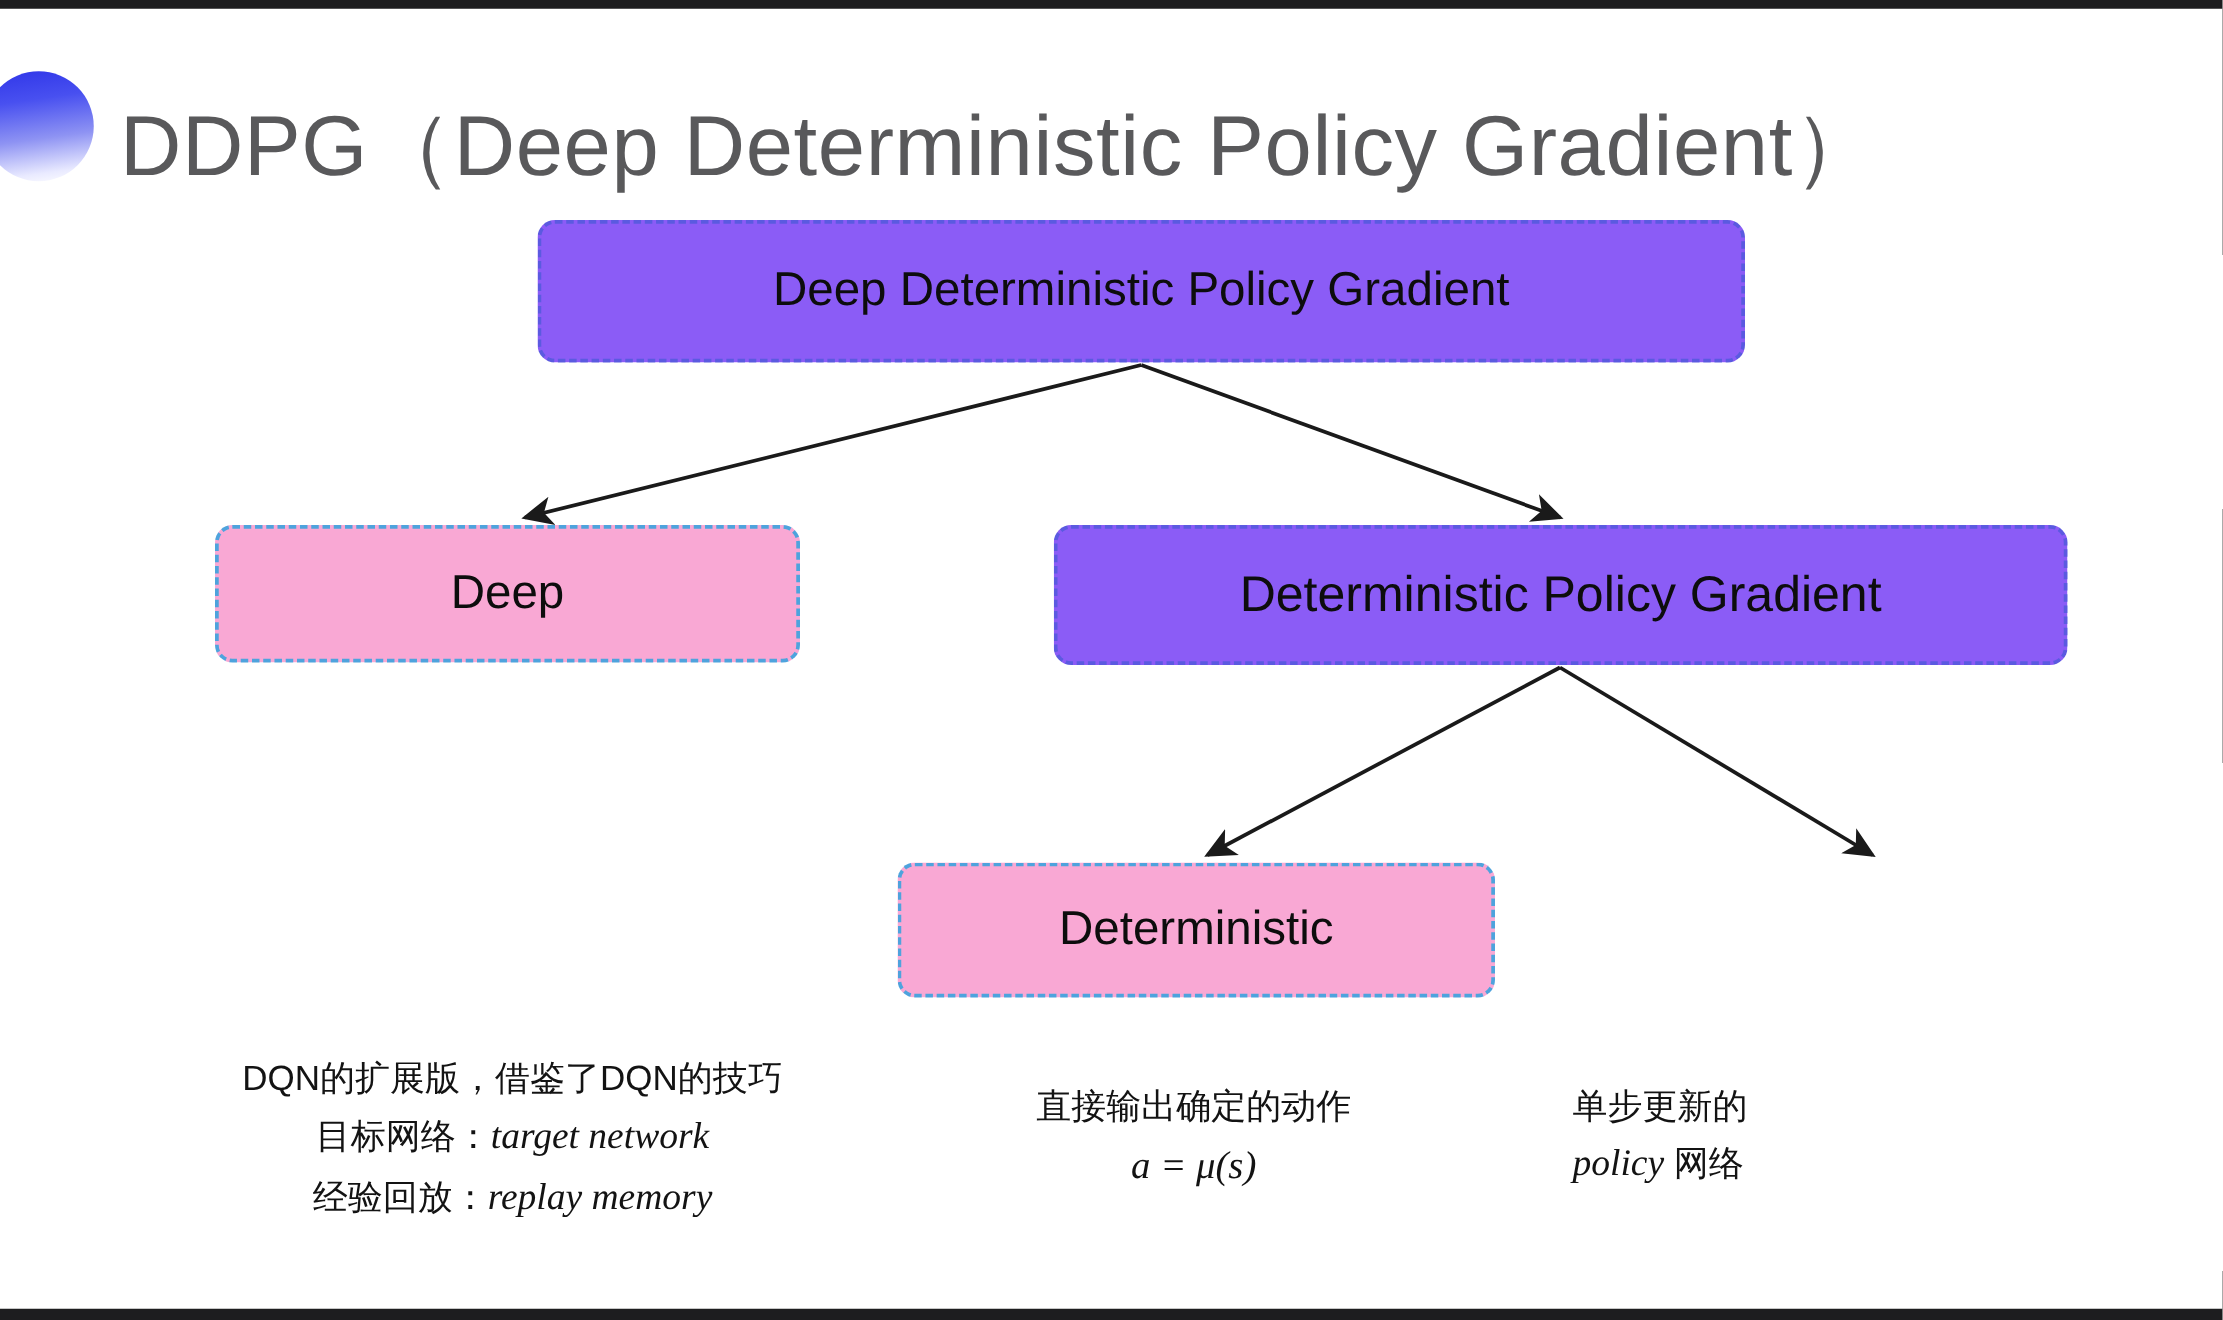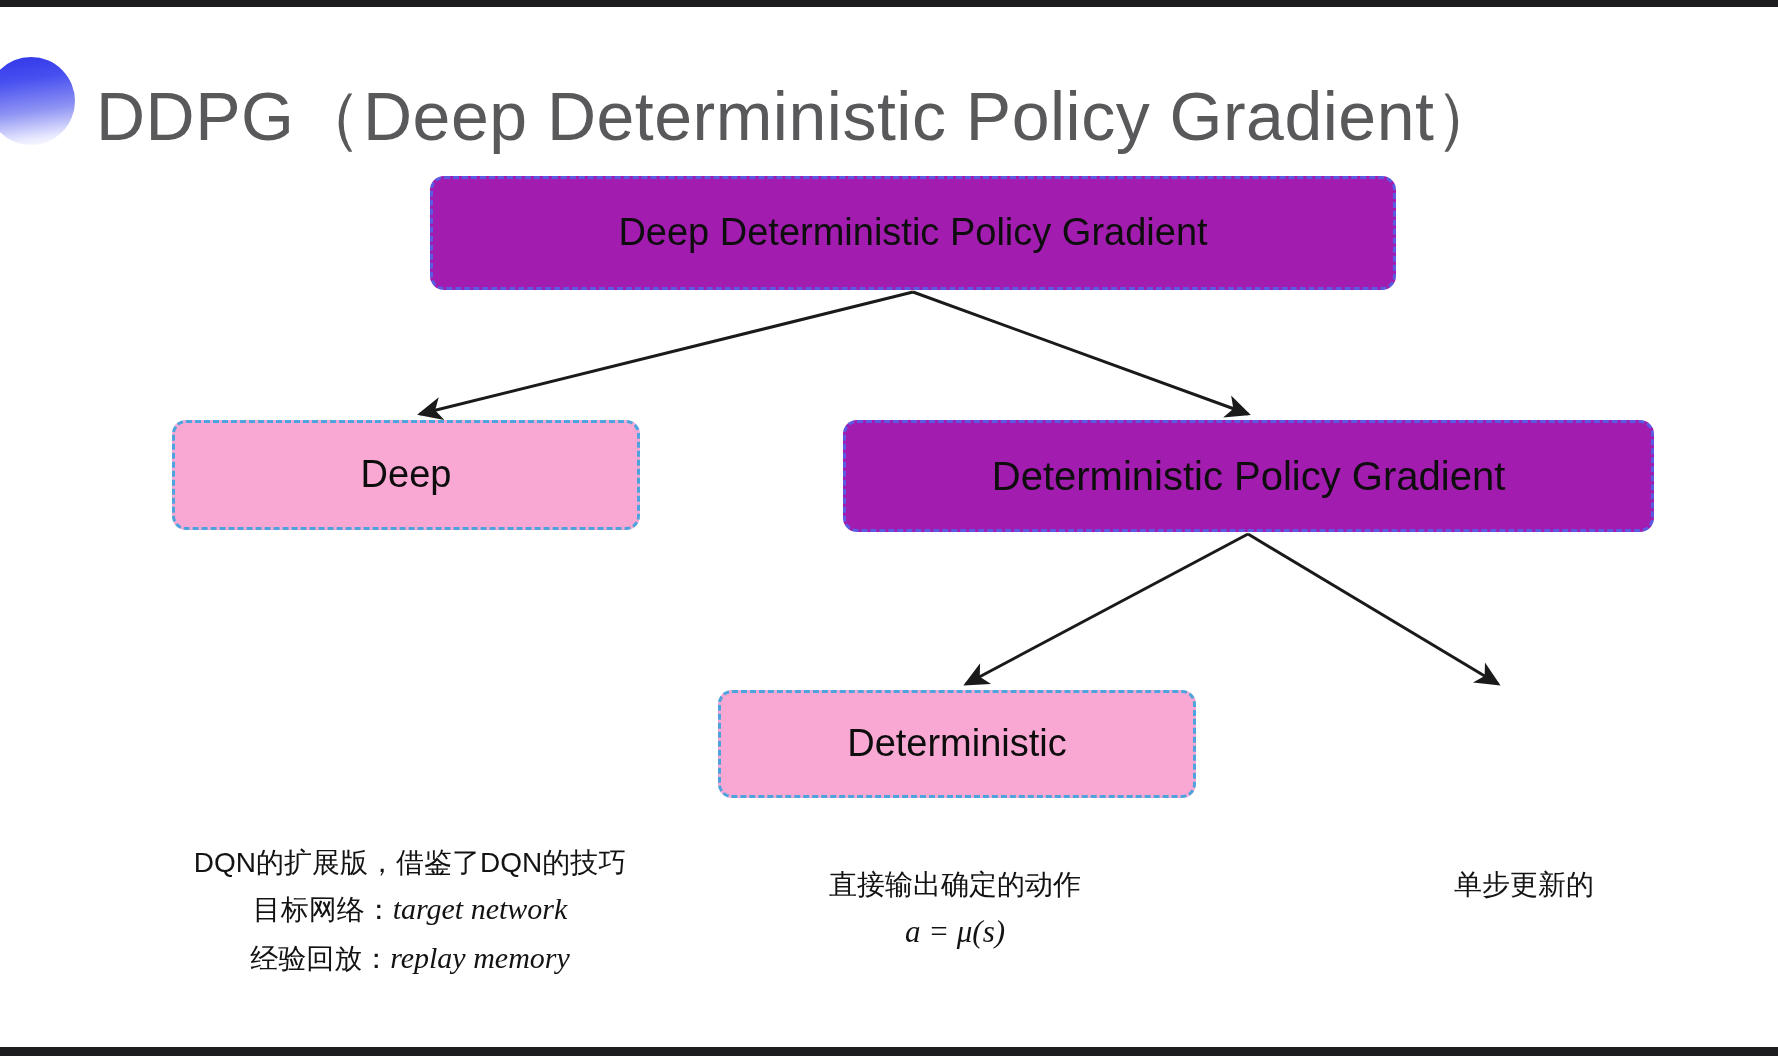--- a/index.html
+++ b/index.html
@@ -82,21 +82,21 @@
     border-radius: 14px;
     border-style: dashed;
     border-width: 3px;
     font-size: 34px;
     color: #0d0d0d;
     text-align: center;
     line-height: 1.15;
     font-weight: 400;
   }
   .node.purple {
-    background: #a21caf;
+    background: #8b5cf6;
     border-color: #5b5ae0;
   }
   .node.cyan {
     background: #f9a8d4;
     border-color: #4ea3dd;
   }
 
   #node-root  { left: 430px; top: 176px; width: 966px; height: 114px; font-size: 38px; }
   #node-deep  { left: 172px; top: 420px; width: 468px; height: 110px; font-size: 38px; }
   #node-dpg   { left: 843px; top: 420px; width: 811px; height: 112px; font-size: 40px; }
@@ -138,24 +138,24 @@
     left: 790px;
     top: 862px;
     width: 330px;
     text-align: center;
     white-space: normal;
   }
   #annot-det .l1 { display: block; }
   #annot-det .l2 { display: block; }
 
   #annot-pg {
-    left: 1294px;
+    left: 1258px;
     top: 862px;
     width: 300px;
-    text-align: right;
+    text-align: left;
     white-space: normal;
   }
   #annot-pg .l1 { display: block; }
   #annot-pg .l2 { display: block; }
 </style>
 </head>
 <body>
 
 <div class="slide">
 
@@ -193,16 +193,17 @@
     <span class="line-3"><span class="cn">经验回放：</span><span class="mi">replay memory</span></span>
   </div>
 
   <div class="annot" id="annot-det">
     <span class="l1 cn">直接输出确定的动作</span>
     <span class="l2 formula">a = μ(s)</span>
   </div>
 
   <div class="annot" id="annot-pg">
     <span class="l1 cn">单步更新的</span>
+    <span class="l2"><span class="mi">policy</span><span class="cn"> 网络</span></span>
   </div>
 
   <div class="edge-bar bottom"></div>
 </div>
 
 </body></html>

